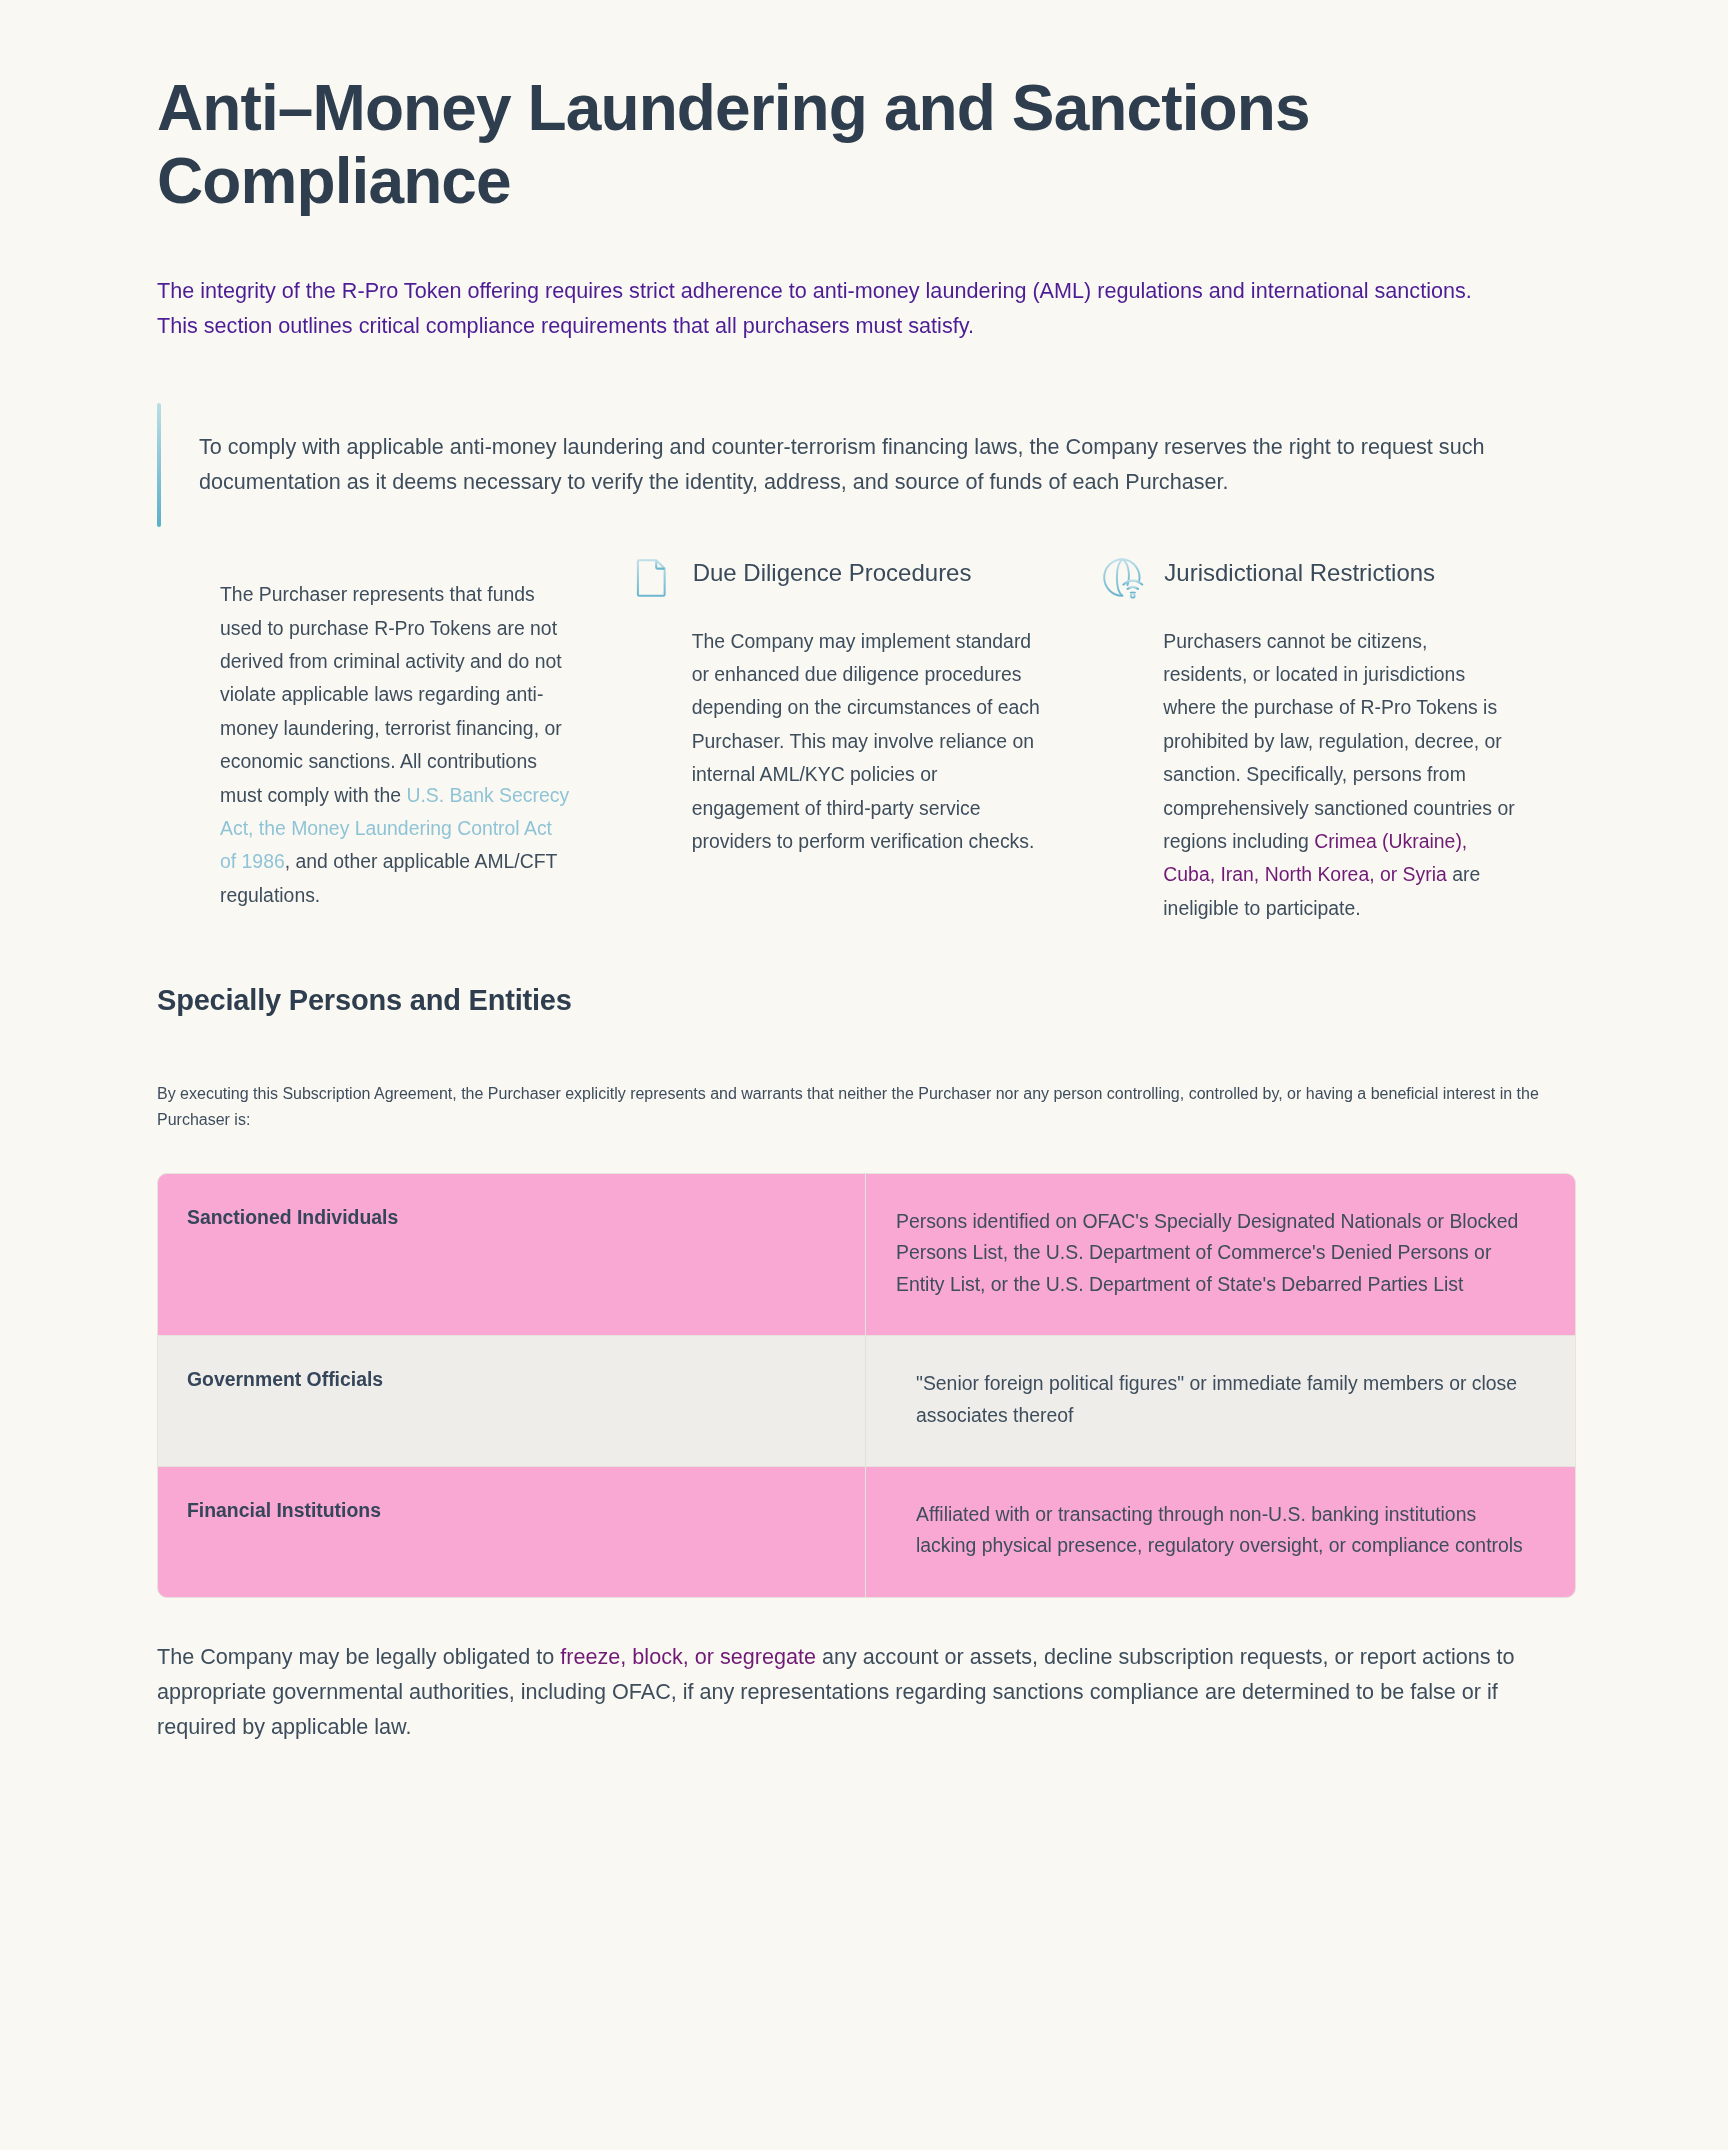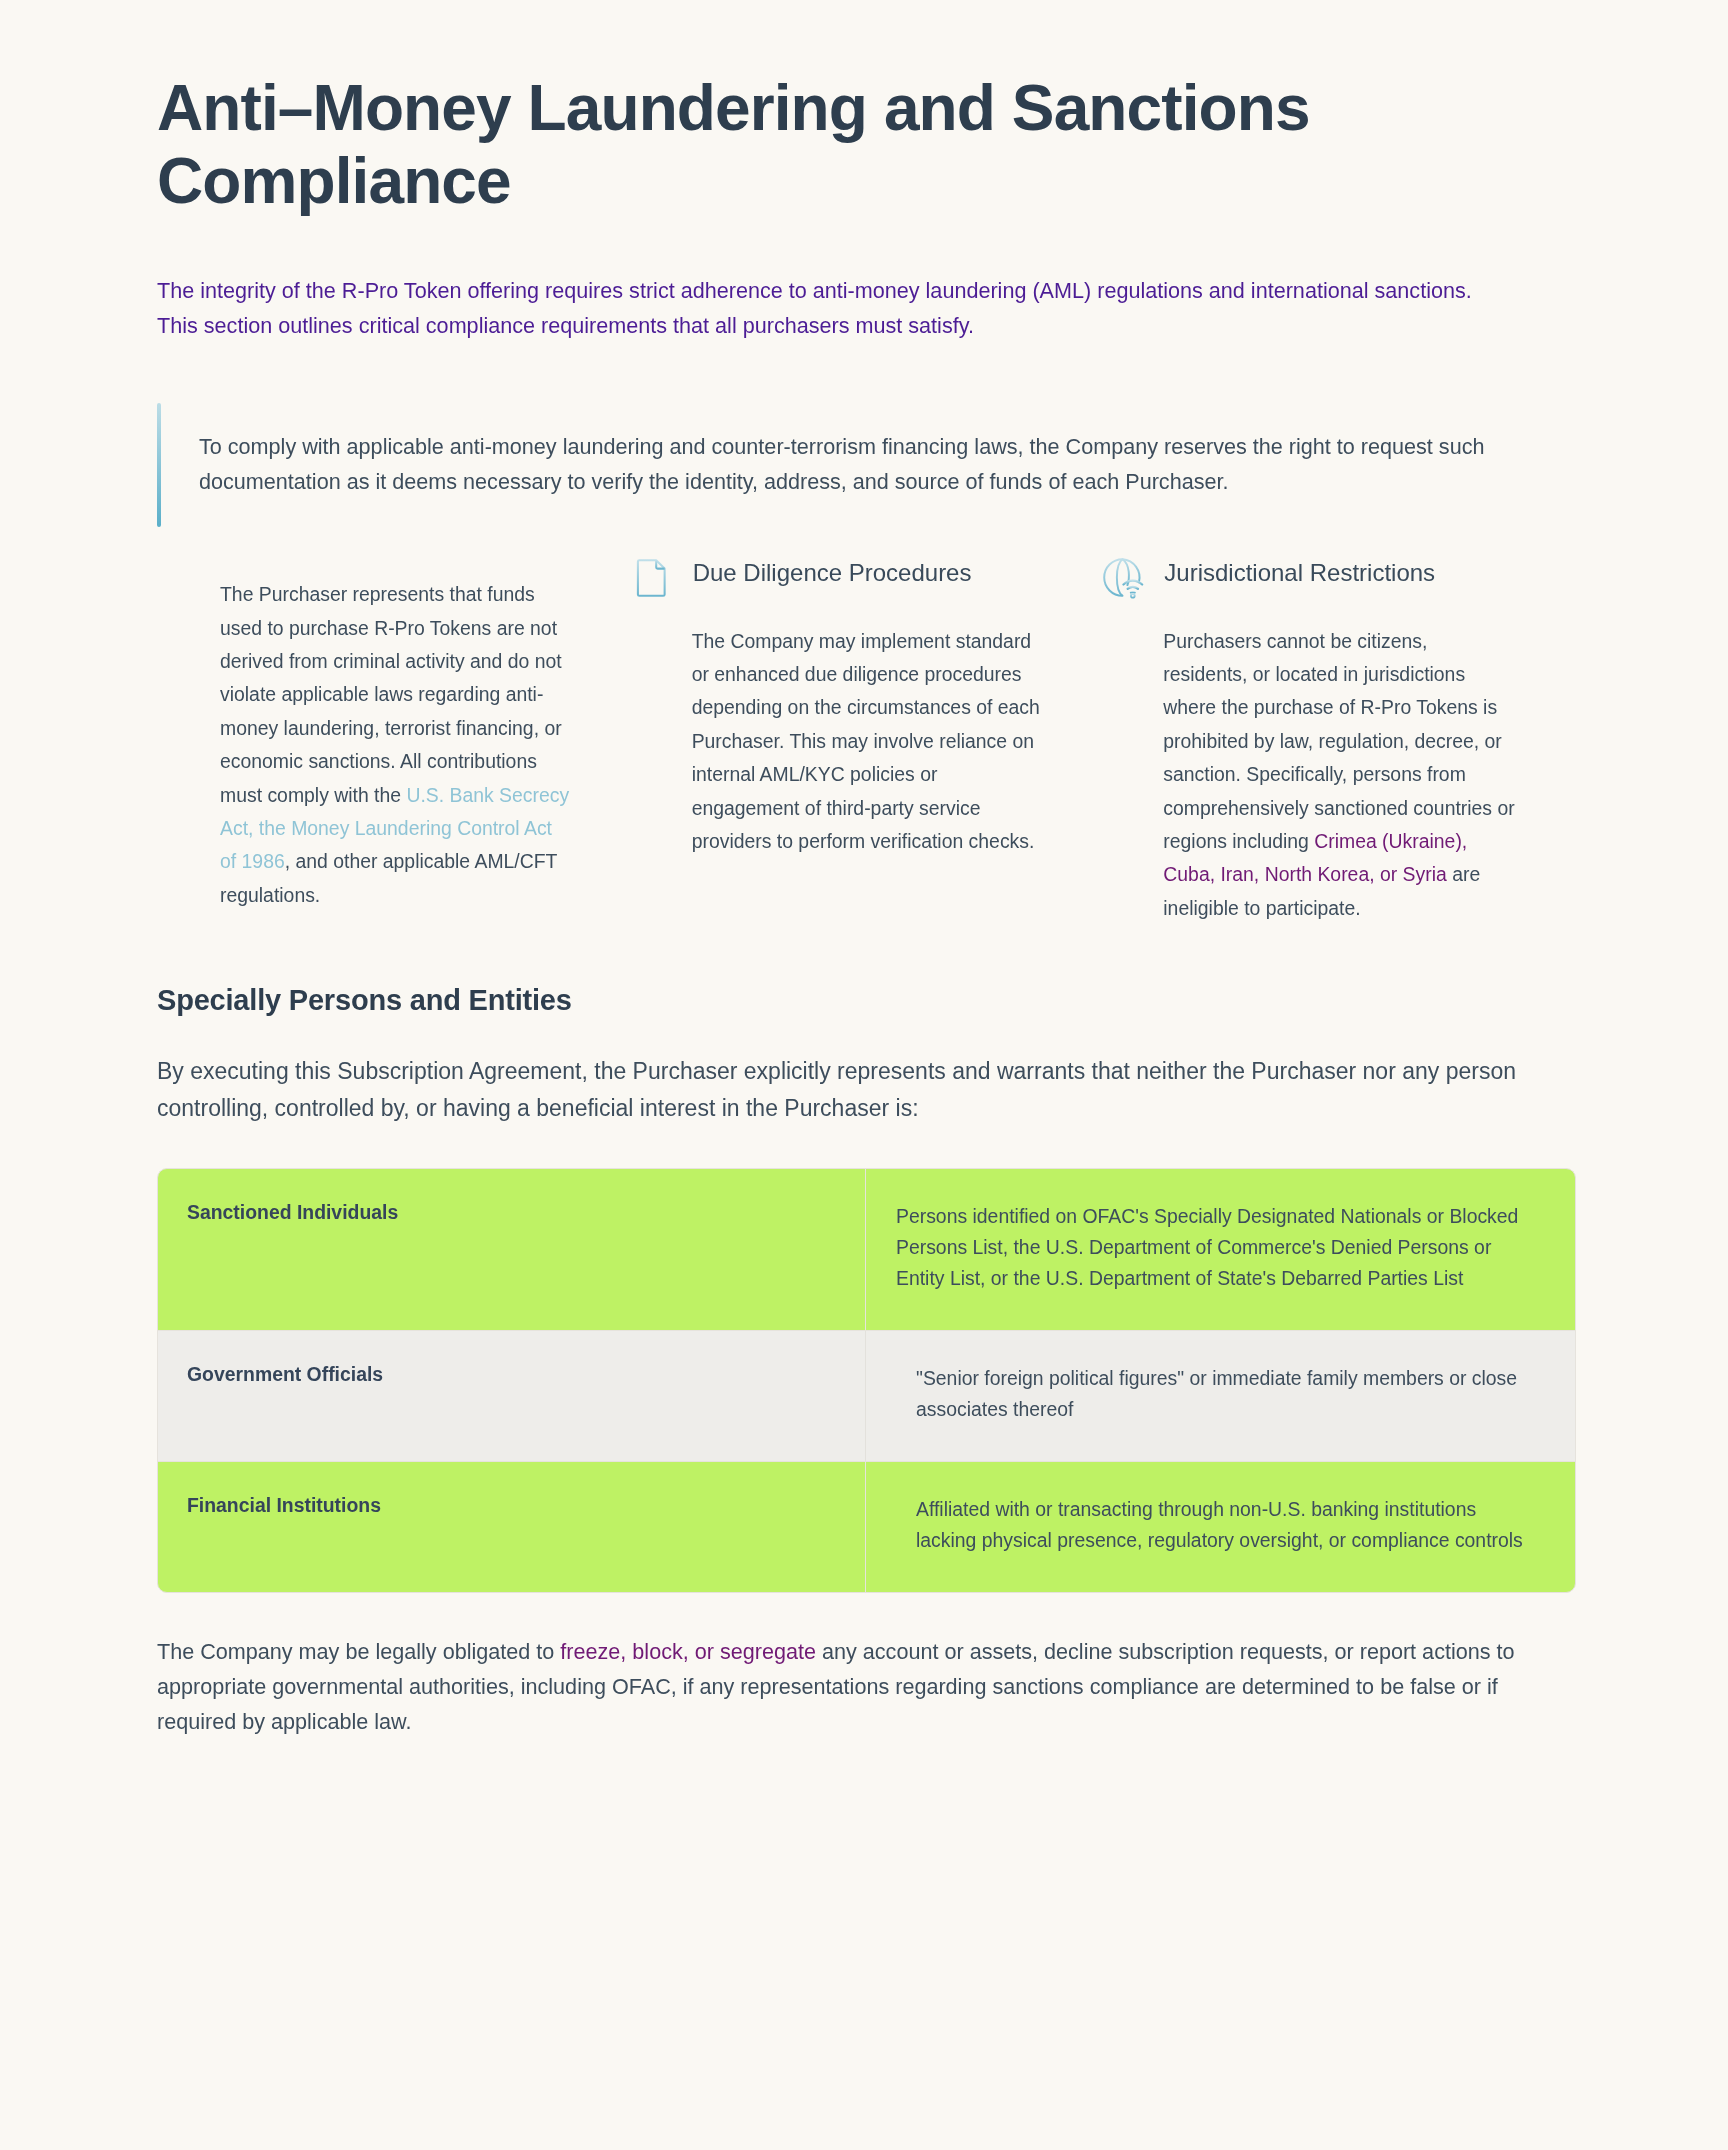--- a/index.html
+++ b/index.html
@@ -106,35 +106,35 @@
 
   
   .section-heading {
     margin-top: 59px;
     font-size: 29px;
     font-weight: 700;
     color: #2e3e4e;
     letter-spacing: -0.2px;
   }
   .section-intro {
-    margin-top: 36px;
-    font-size: 23px;
+    margin-top: 64px;
+    font-size: 16px;
     line-height: 1.62;
     color: #3d4d5c;
     max-width: 1390px;
   }
 
   
   .ptable {
     margin-top: 40px;
     width: 1417px;
     border: 0.7px solid #e6e3dd;
     border-radius: 10px;
     overflow: hidden;
-    background: #bef264;
+    background: #f9a8d4;
   }
   .prow {
     display: flex;
     align-items: flex-start;
   }
   .prow + .prow { border-top: 0.7px solid #e6e3dd; gap: 20px; }
   .prow.alt { background: #eeedea; }
   .pcell-label {
     width: 708px;
     box-sizing: border-box;

